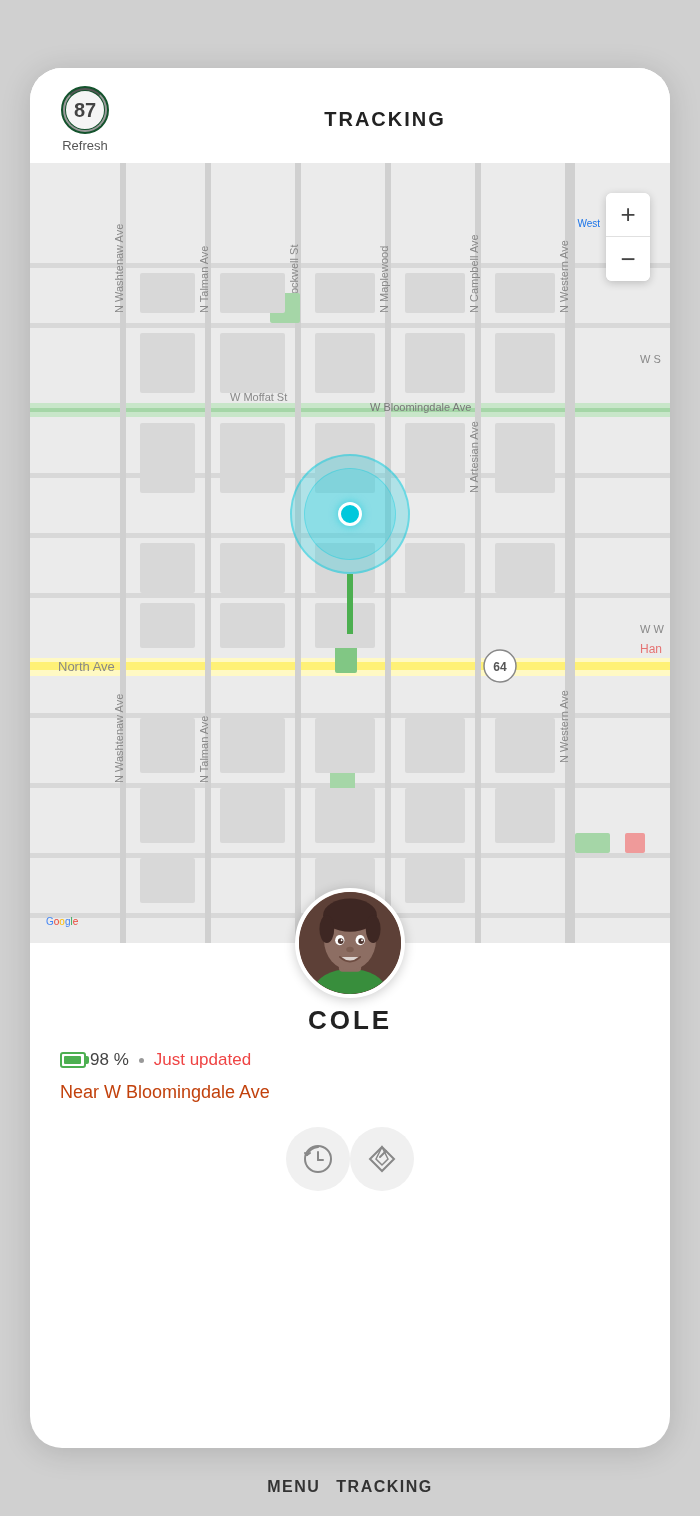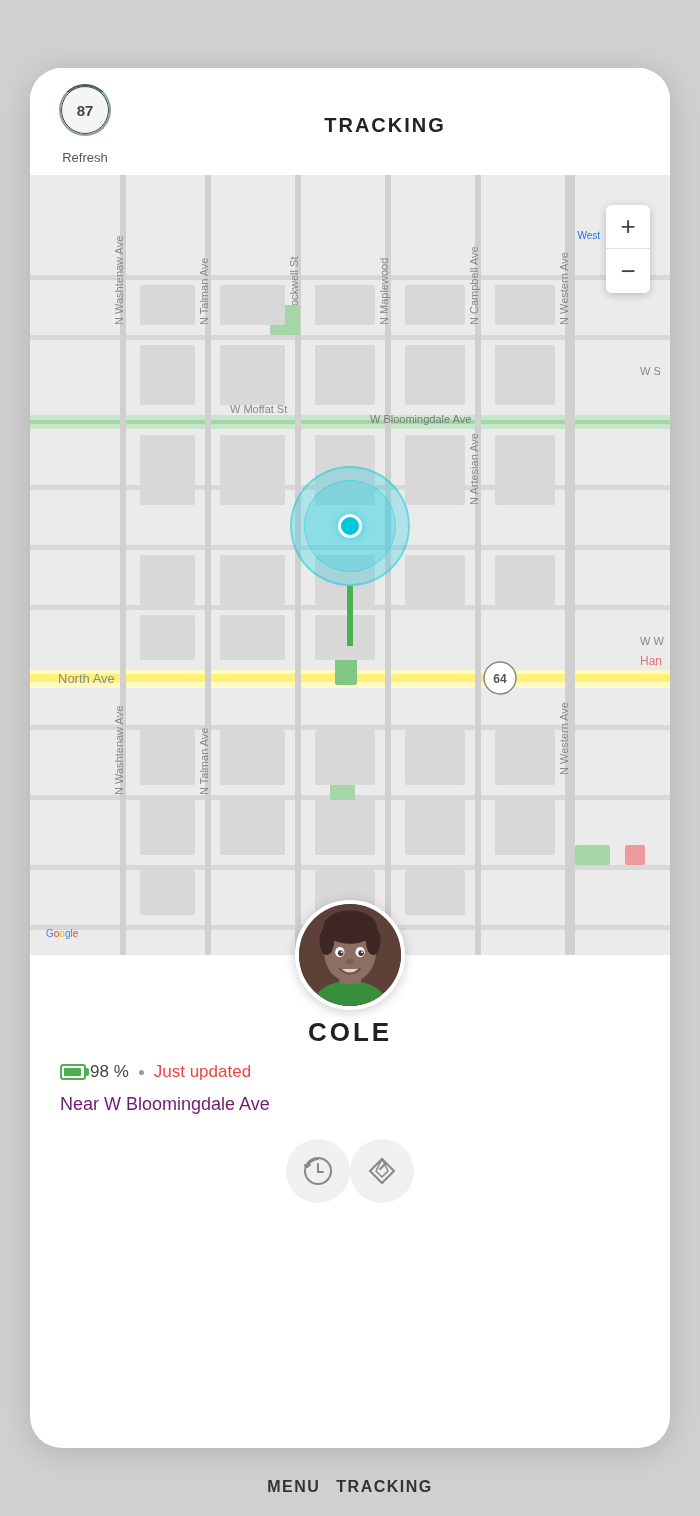--- a/index.html
+++ b/index.html
@@ -46,45 +46,45 @@
       display: flex;
       flex-direction: column;
       align-items: center;
       cursor: pointer;
       min-width: 70px;
     }
     .refresh-circle {
       width: 48px;
       height: 48px;
       border-radius: 50%;
-      border: 1px solid #14532d;
-      display: flex;
-      align-items: center;
-      justify-content: center;
-      font-size: 15px;
+      border: 5px solid #14532d;
+      display: flex;
+      align-items: center;
+      justify-content: center;
+      font-size: 20px;
       font-weight: 600;
       color: #444;
       background: #f5f5f5;
       position: relative;
     }
     .refresh-circle::before {
       content: '';
       position: absolute;
       top: -3px;
       left: -3px;
       right: -3px;
       bottom: -3px;
       border-radius: 50%;
       border: 2px solid #999;
       border-top-color: #555;
     }
     .refresh-label {
       font-size: 13px;
       color: #555;
-      margin-top: 16px;
+      margin-top: 4px;
     }
     .header-title {
       font-size: 20px;
       font-weight: 700;
       letter-spacing: 2px;
       color: #222;
       text-align: center;
       flex: 1;
     }
     .live-mode-btn {
@@ -318,21 +318,21 @@
       background: #999;
     }
     .just-updated {
       font-size: 17px;
       color: #ef4444;
     }
     .location-text {
       width: 100%;
       margin-top: 12px;
       font-size: 18px;
-      color: #701a75;
+      color: #c2410c;
       font-weight: 400;
     }
     
     .bottom-actions {
       display: flex;
       justify-content: space-between;
       align-items: center;
       padding: 24px 50px 20px;
       margin-top: auto;
     }

